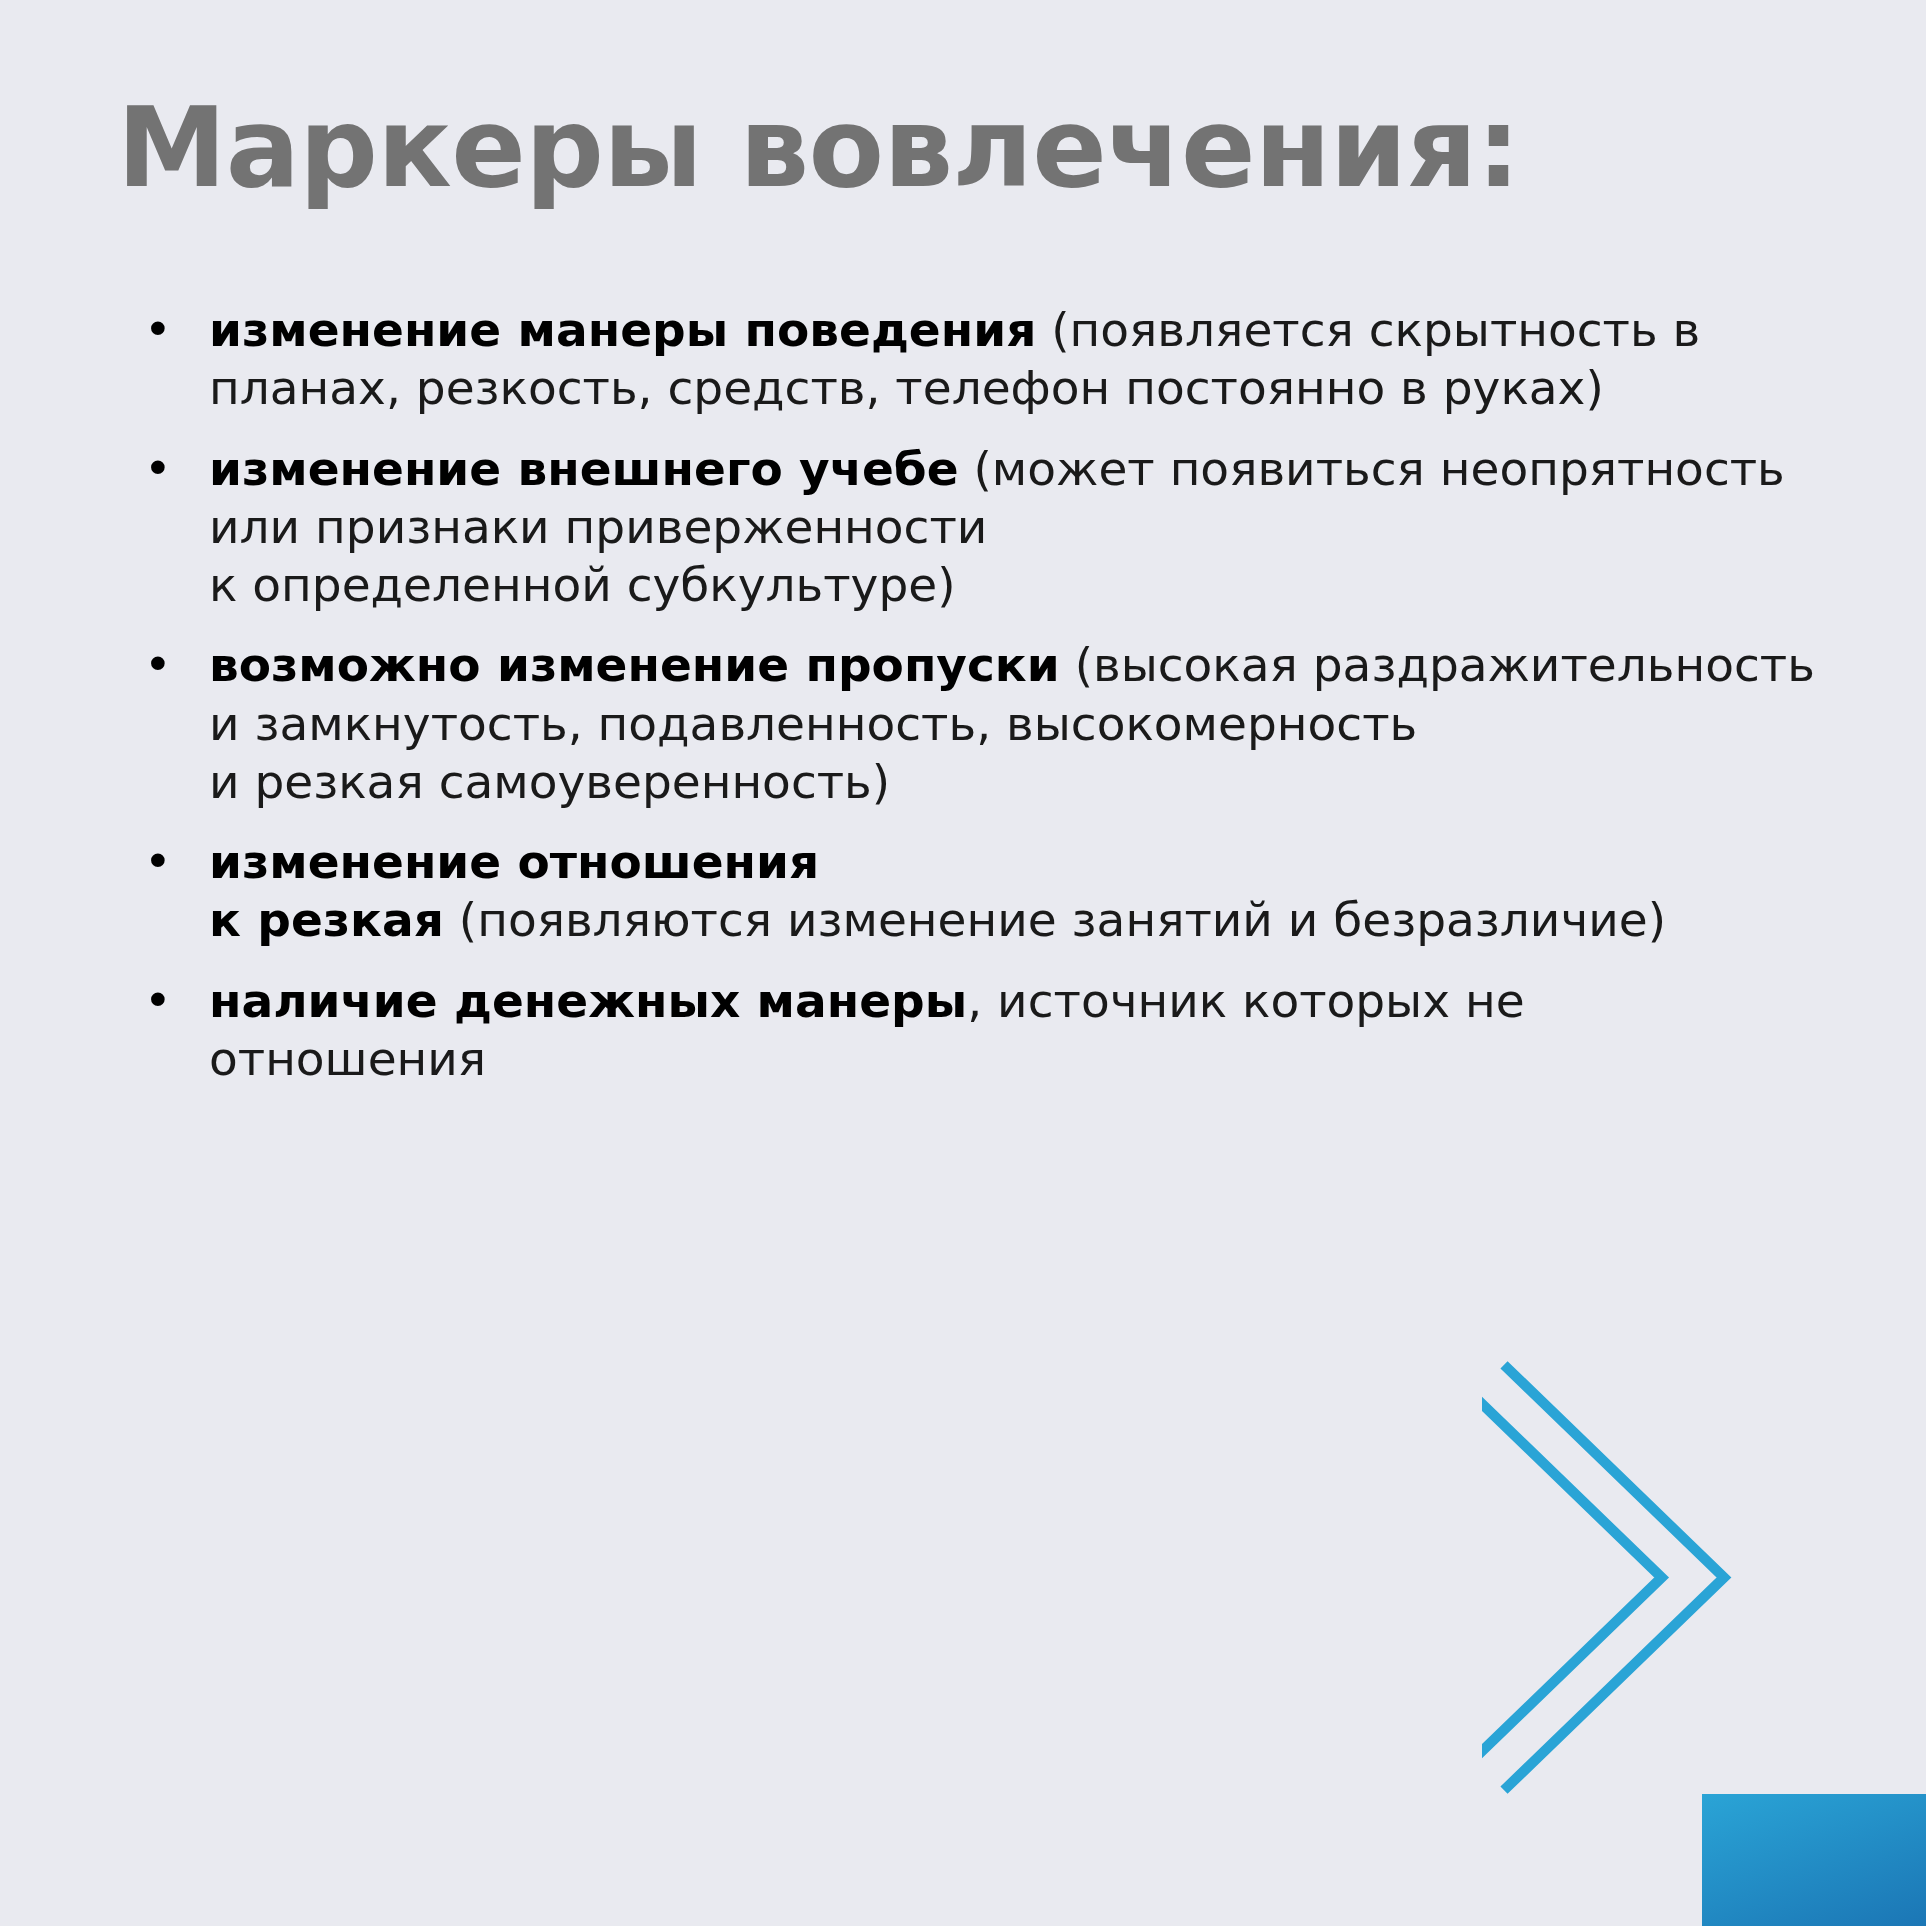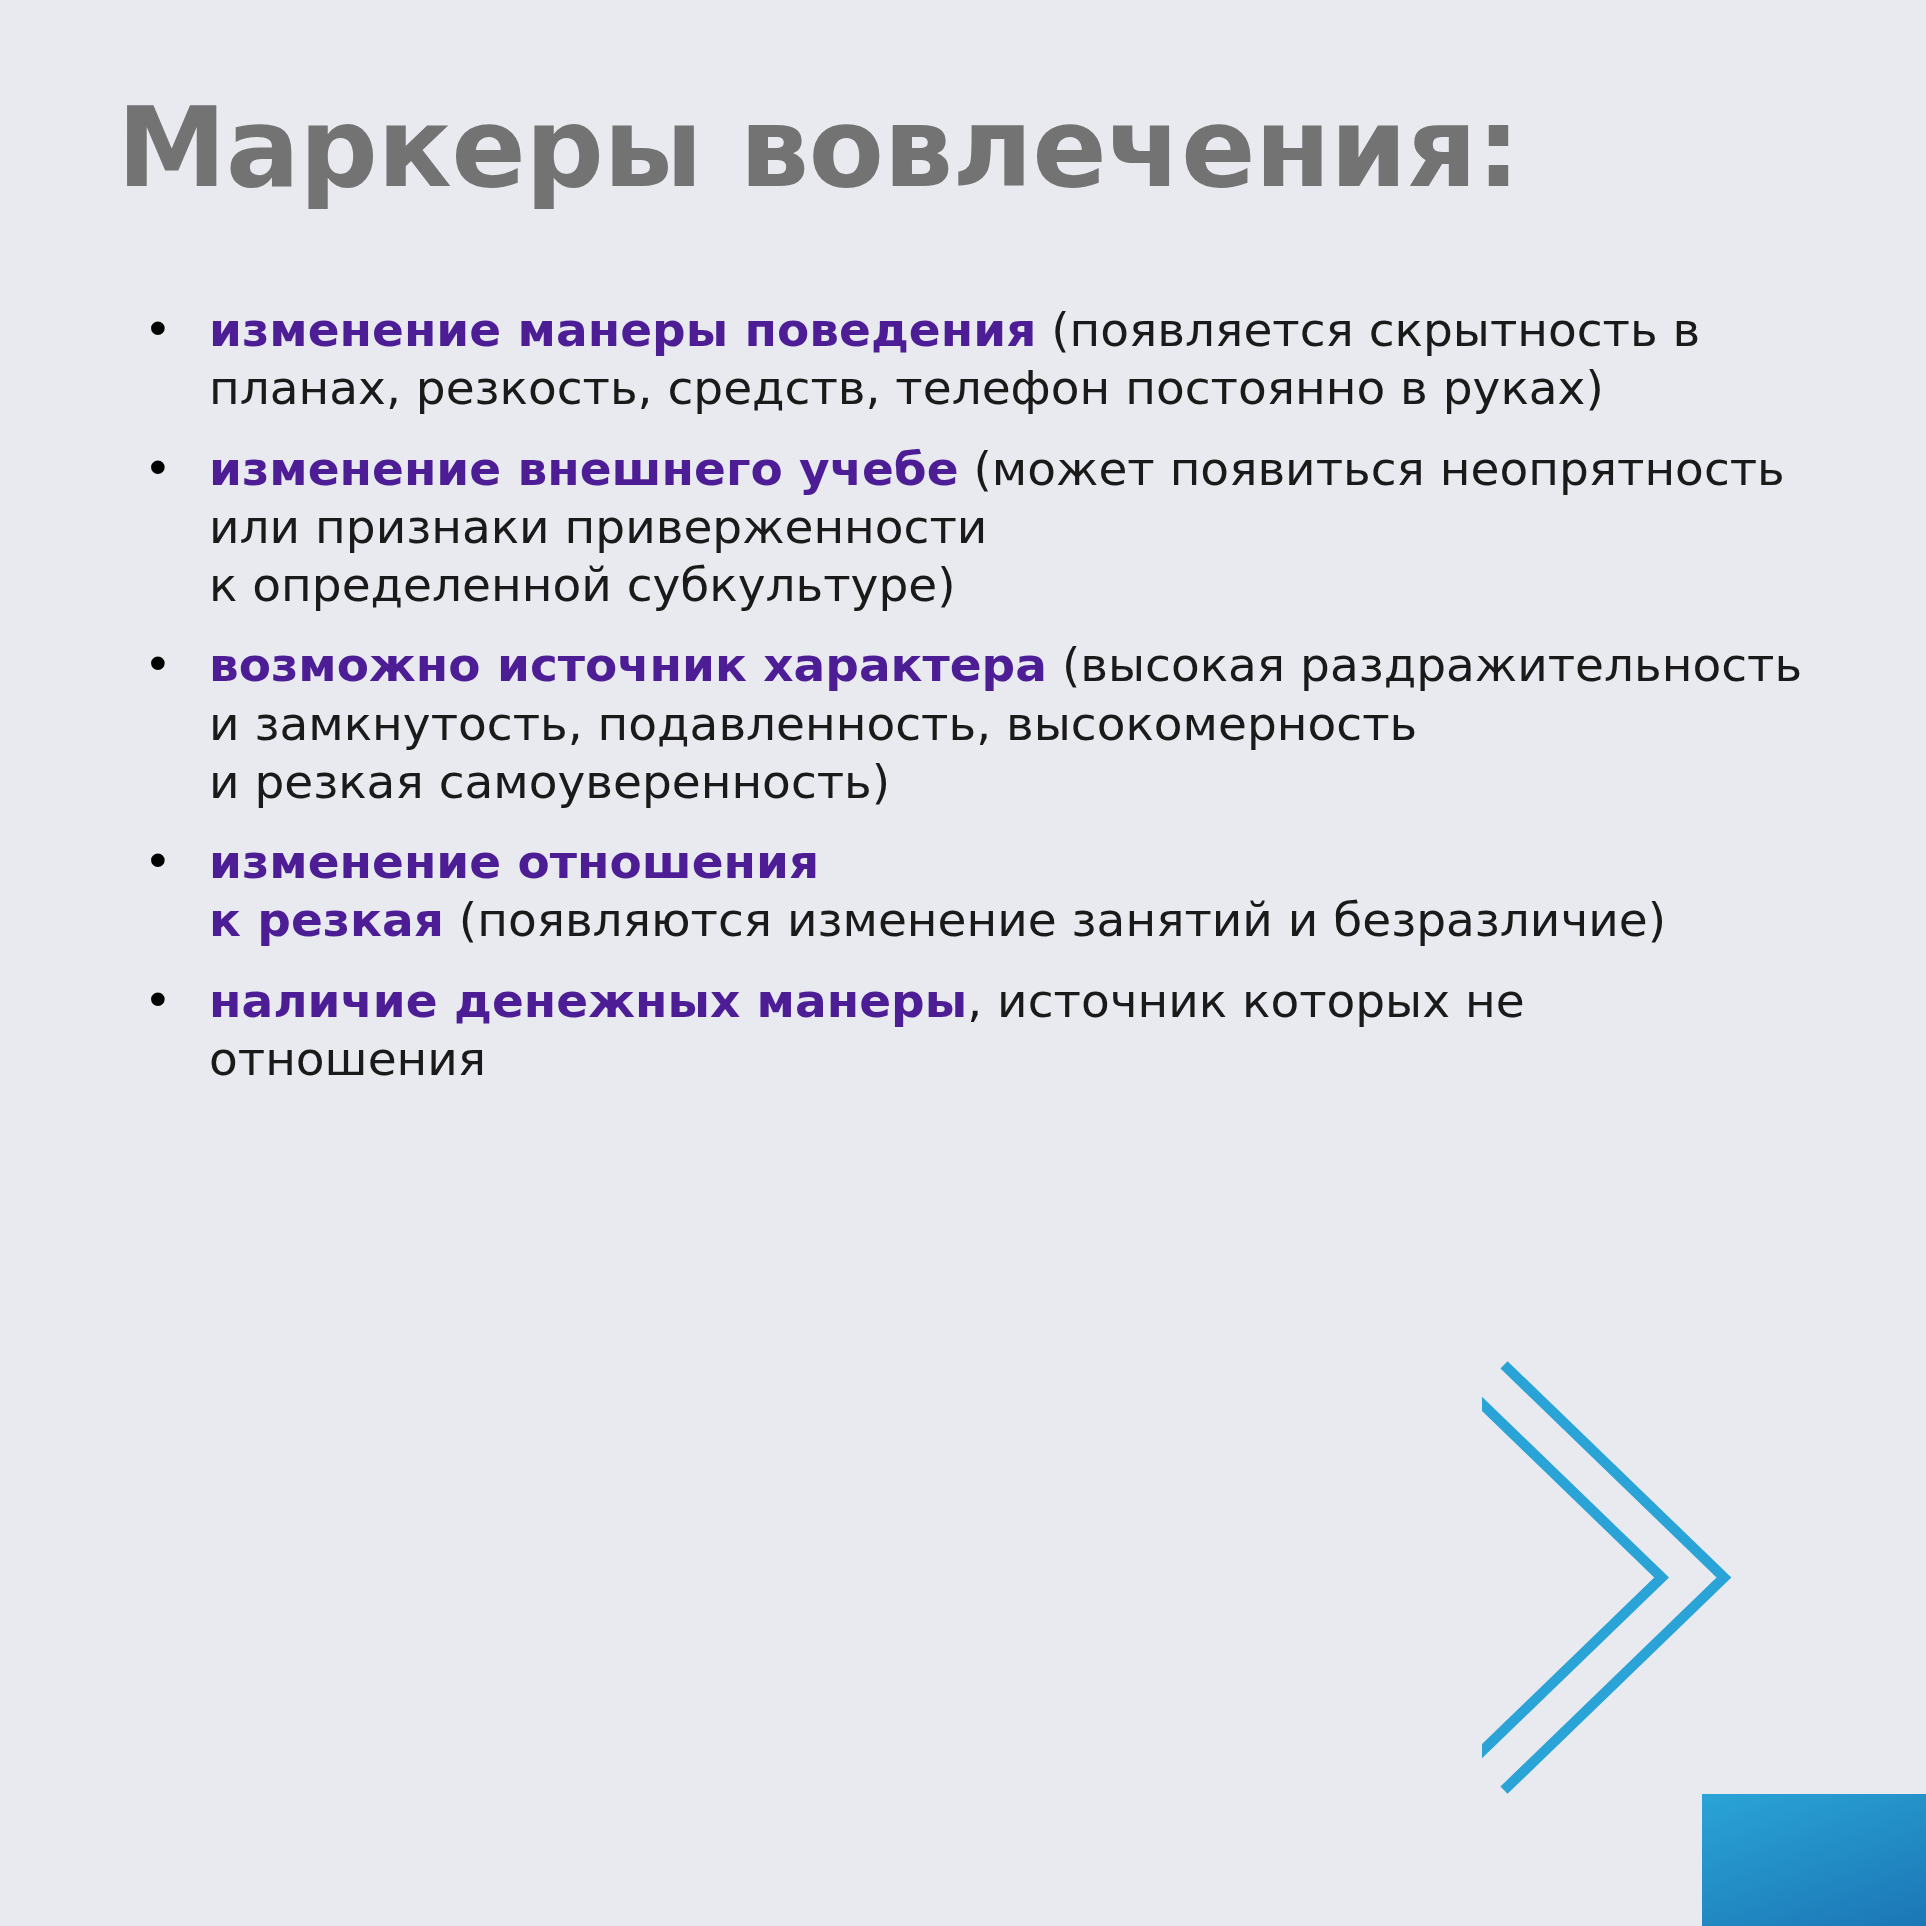--- a/index.html
+++ b/index.html
@@ -83,21 +83,21 @@
   .bullet-text {
     flex: 1 1 auto;
     font-size: 47px;
     line-height: 1.24;
     color: #1a1a1a;
     padding-left: 22px;
   }
 
   .bullet-text b {
     font-weight: bold;
-    color: #4c1d95;
+    color: #000000;
     text-align: right;
   }
 
   .nowrap-break { white-space: pre-line; }
 </style>
 </head>
 <body>
 
 <div class="slide">
 
@@ -112,21 +112,21 @@
 
     <div class="bullet-item">
       <span class="bullet-dot">•</span>
       <span class="bullet-text"><b class="nowrap-break">изменение внешнего учебе</b><span class="nowrap-break"> (может появиться неопрятность
 или признаки приверженности
 к определенной субкультуре)</span></span>
     </div>
 
     <div class="bullet-item">
       <span class="bullet-dot">•</span>
-      <span class="bullet-text"><b class="nowrap-break">возможно источник характера</b><span class="nowrap-break"> (высокая раздражительность
+      <span class="bullet-text"><b class="nowrap-break">возможно изменение пропуски</b><span class="nowrap-break"> (высокая раздражительность
 и замкнутость, подавленность, высокомерность
 и резкая самоуверенность)</span></span>
     </div>
 
     <div class="bullet-item">
       <span class="bullet-dot">•</span>
       <span class="bullet-text"><b class="nowrap-break">изменение отношения
 к резкая</b><span class="nowrap-break"> (появляются изменение занятий и безразличие)</span></span>
     </div>
 

